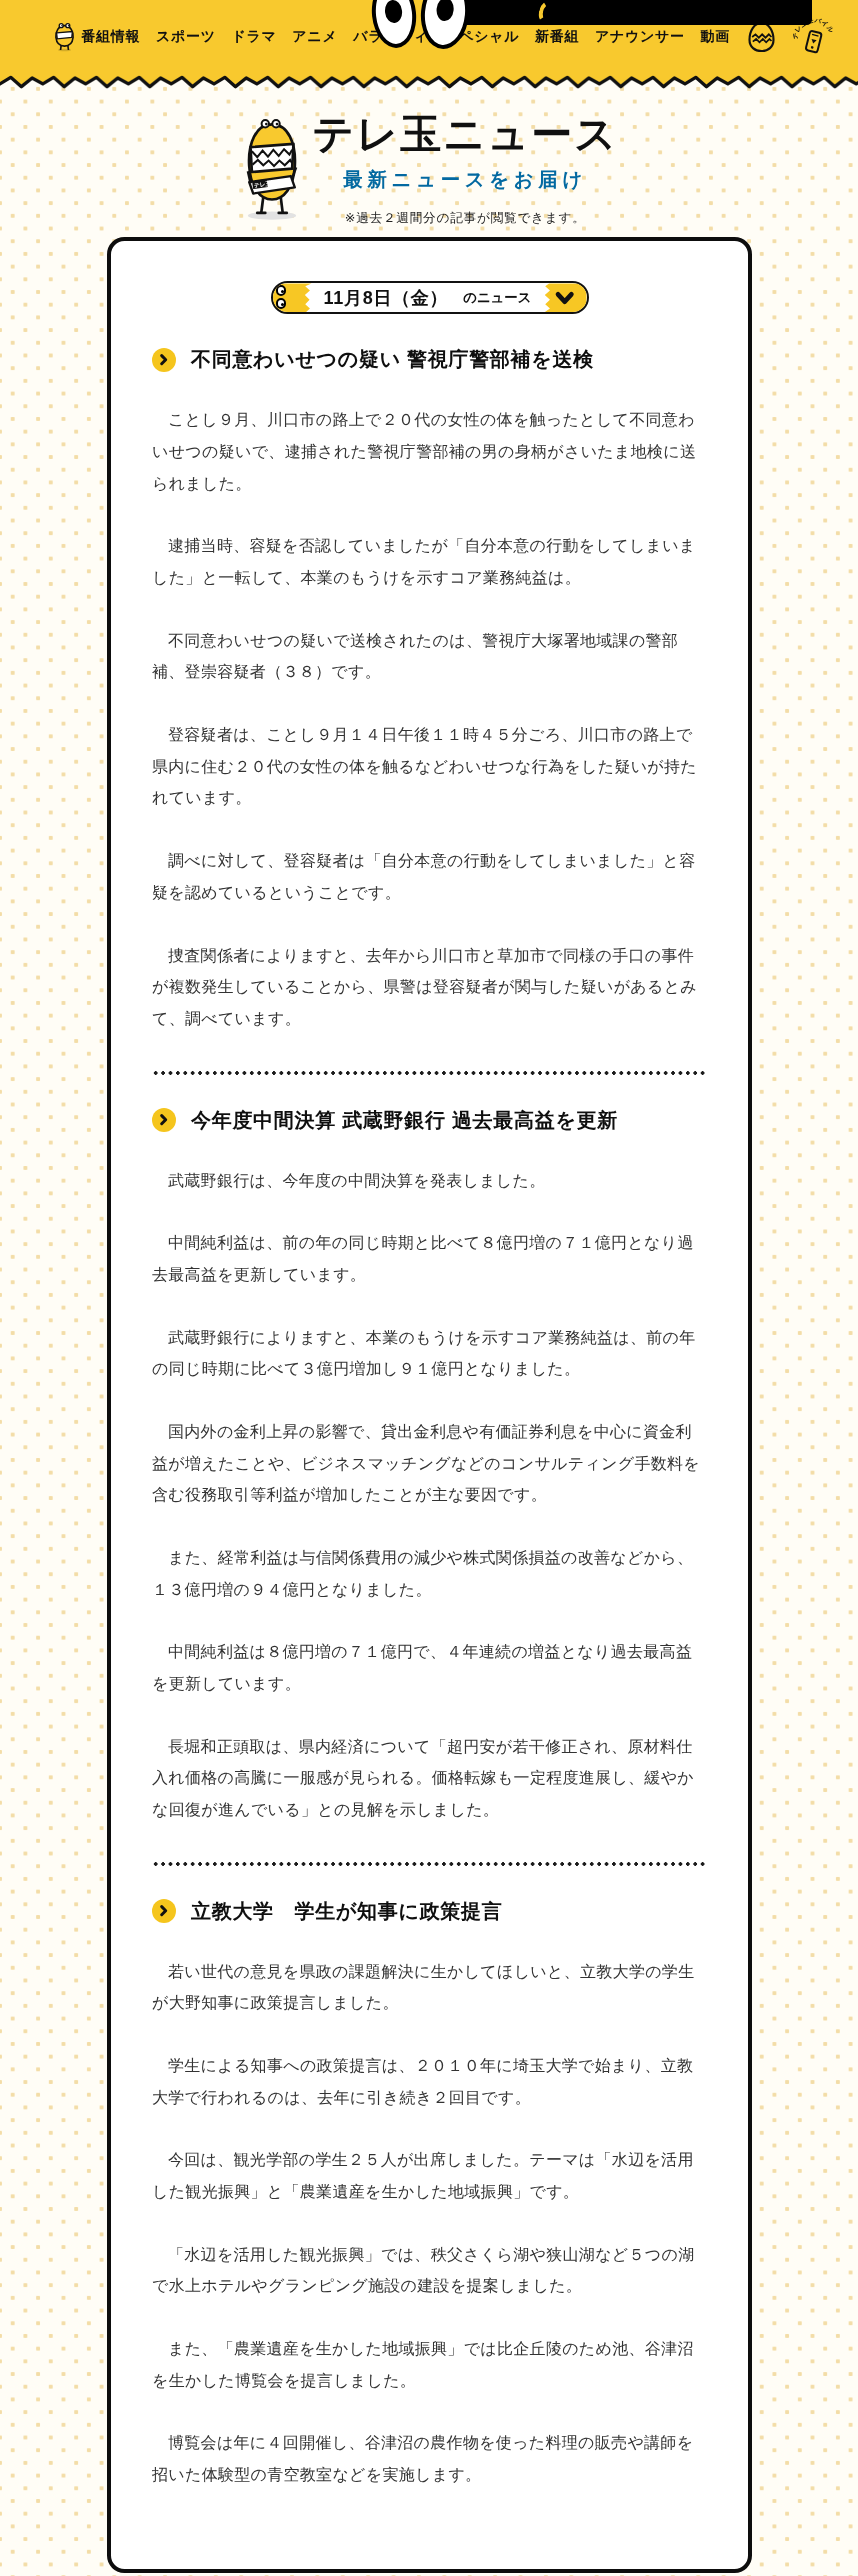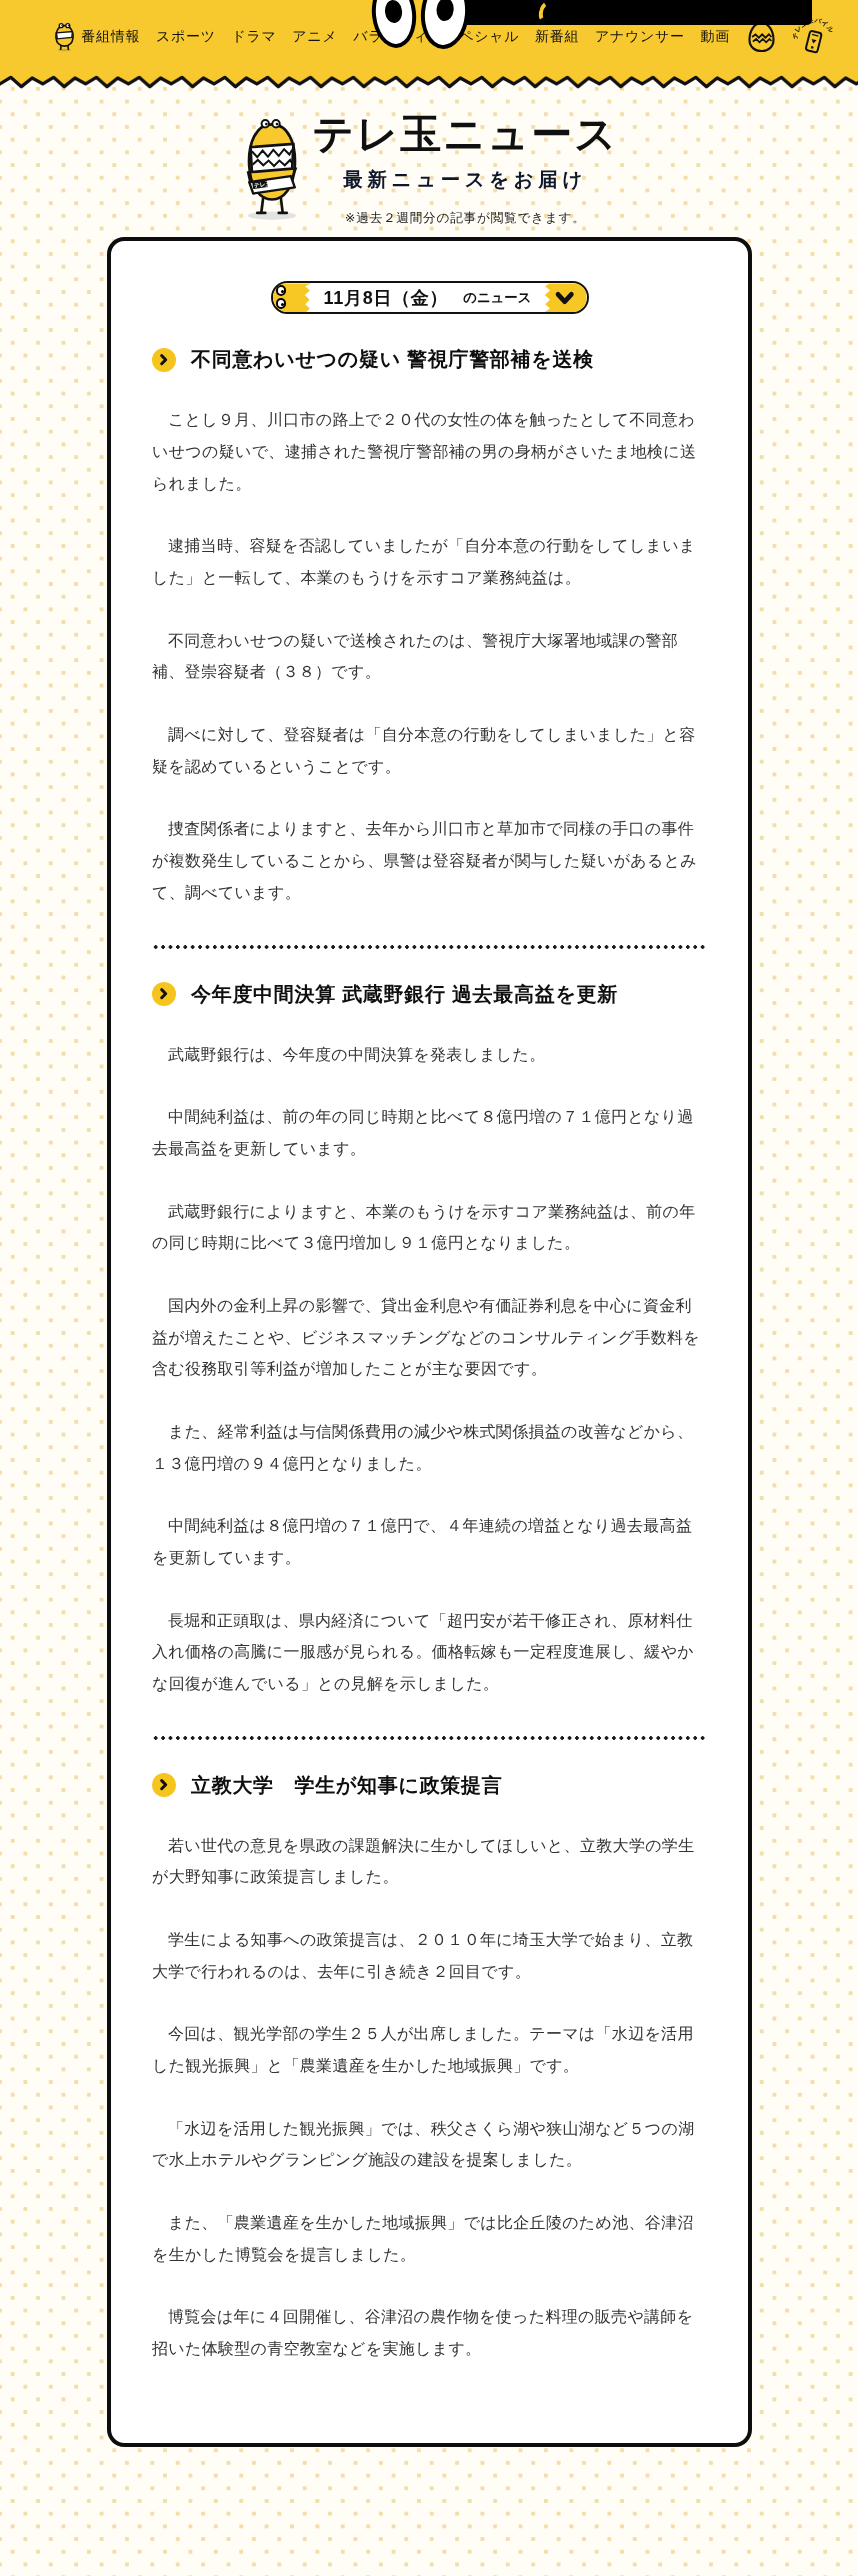--- a/index.html
+++ b/index.html
@@ -15,21 +15,21 @@
     color:#222;
   }
 
   
   .site-header { position:relative; background:#F8C92E; height:75px; z-index:2; }
   .nav {
     display:flex; align-items:center; justify-content:space-between;
     padding:17.4px 25.4px 0 53px; position:relative; z-index:1;
   }
   .nav-item {
-    font-size:14px; font-weight:400; color:#111; letter-spacing:0.7px;
+    font-size:14px; font-weight:700; color:#111; letter-spacing:0.7px;
     cursor:pointer; display:flex; align-items:center; gap:5.3px; white-space:nowrap;
   }
   .mini-mascot { display:block; }
   .icon-btn { cursor:pointer; display:flex; align-items:center; }
 
   
   .peek { position:absolute; top:0; left:0; width:100%; height:0; z-index:6; }
   .peek-bar { position:absolute; left:431px; top:0; width:381px; height:25.4px; background:#000; border-radius:0 0 5.3px 5.3px; }
   .peek-eye { position:absolute; background:#fff; border:4.7px solid #000; border-radius:50%; }
   .peek-eye.e1 { left:372px; top:-20px; width:44px; height:68px; transform:rotate(-6deg); }
@@ -37,21 +37,21 @@
   .peek-pupil { position:absolute; left:50%; top:26%; transform:translateX(-50%); width:17.4px; height:23px; background:#000; border-radius:50%; }
   .peek-curve { position:absolute; left:539px; top:1.3px; width:17.4px; height:23px;
     border:4.7px solid transparent; border-left-color:#F8C92E; border-radius:50%; transform:rotate(14deg); }
 
   .zigzag-bottom { display:block; width:859px; height:20px; margin-top:-0.7px; }
 
   
   .hero { display:flex; justify-content:center; align-items:center; gap:9.4px; margin:19px auto 10.7px; }
   .hero-text { text-align:center; }
   .hero-title { font-size:41px; font-weight:900; color:#101010; letter-spacing:2px; line-height:1.05; }
-  .hero-subtitle { font-size:19.4px; font-weight:700; color:#0f172a; letter-spacing:4.7px; margin-top:9.4px; }
+  .hero-subtitle { font-size:19.4px; font-weight:700; color:#0369a1; letter-spacing:4.7px; margin-top:9.4px; }
   .hero-note { font-size:12.7px; font-weight:500; color:#222; margin-top:17px; letter-spacing:0.7px; }
 
   
   .card {
     width:645px; margin:0 auto 33px; background:#fff;
     border:4px solid #0d0d0d; border-radius:17.4px;
     padding:40px 41px 47px;
   }
 
   
@@ -229,20 +229,21 @@
       <span class="bullet">
         <svg width="13.4" height="13.4" viewBox="0 0 20 20">
             <path d="M7,4 L13,10 L7,16" fill="none" stroke="#111" stroke-width="4.5" stroke-linecap="round" stroke-linejoin="round"></path>
           </svg>
       </span>
       <h2 class="article-title">不同意わいせつの疑い 警視庁警部補を送検</h2>
     </div>
     <p>ことし９月、川口市の路上で２０代の女性の体を触ったとして不同意わいせつの疑いで、逮捕された警視庁警部補の男の身柄がさいたま地検に送られました。</p>
     <p>逮捕当時、容疑を否認していましたが「自分本意の行動をしてしまいました」と一転して、本業のもうけを示すコア業務純益は。</p>
     <p>不同意わいせつの疑いで送検されたのは、警視庁大塚署地域課の警部補、登崇容疑者（３８）です。</p>
+    <p>登容疑者は、ことし９月１４日午後１１時４５分ごろ、川口市の路上で県内に住む２０代の女性の体を触るなどわいせつな行為をした疑いが持たれています。</p>
     <p>調べに対して、登容疑者は「自分本意の行動をしてしまいました」と容疑を認めているということです。</p>
     <p>捜査関係者によりますと、去年から川口市と草加市で同様の手口の事件が複数発生していることから、県警は登容疑者が関与した疑いがあるとみて、調べています。</p>
     <div class="dotted-divider"></div>
   </section>
 
   <section class="article">
     <div class="article-title-row">
       <span class="bullet">
         <svg width="13.4" height="13.4" viewBox="0 0 20 20">
             <path d="M7,4 L13,10 L7,16" fill="none" stroke="#111" stroke-width="4.5" stroke-linecap="round" stroke-linejoin="round"></path>

